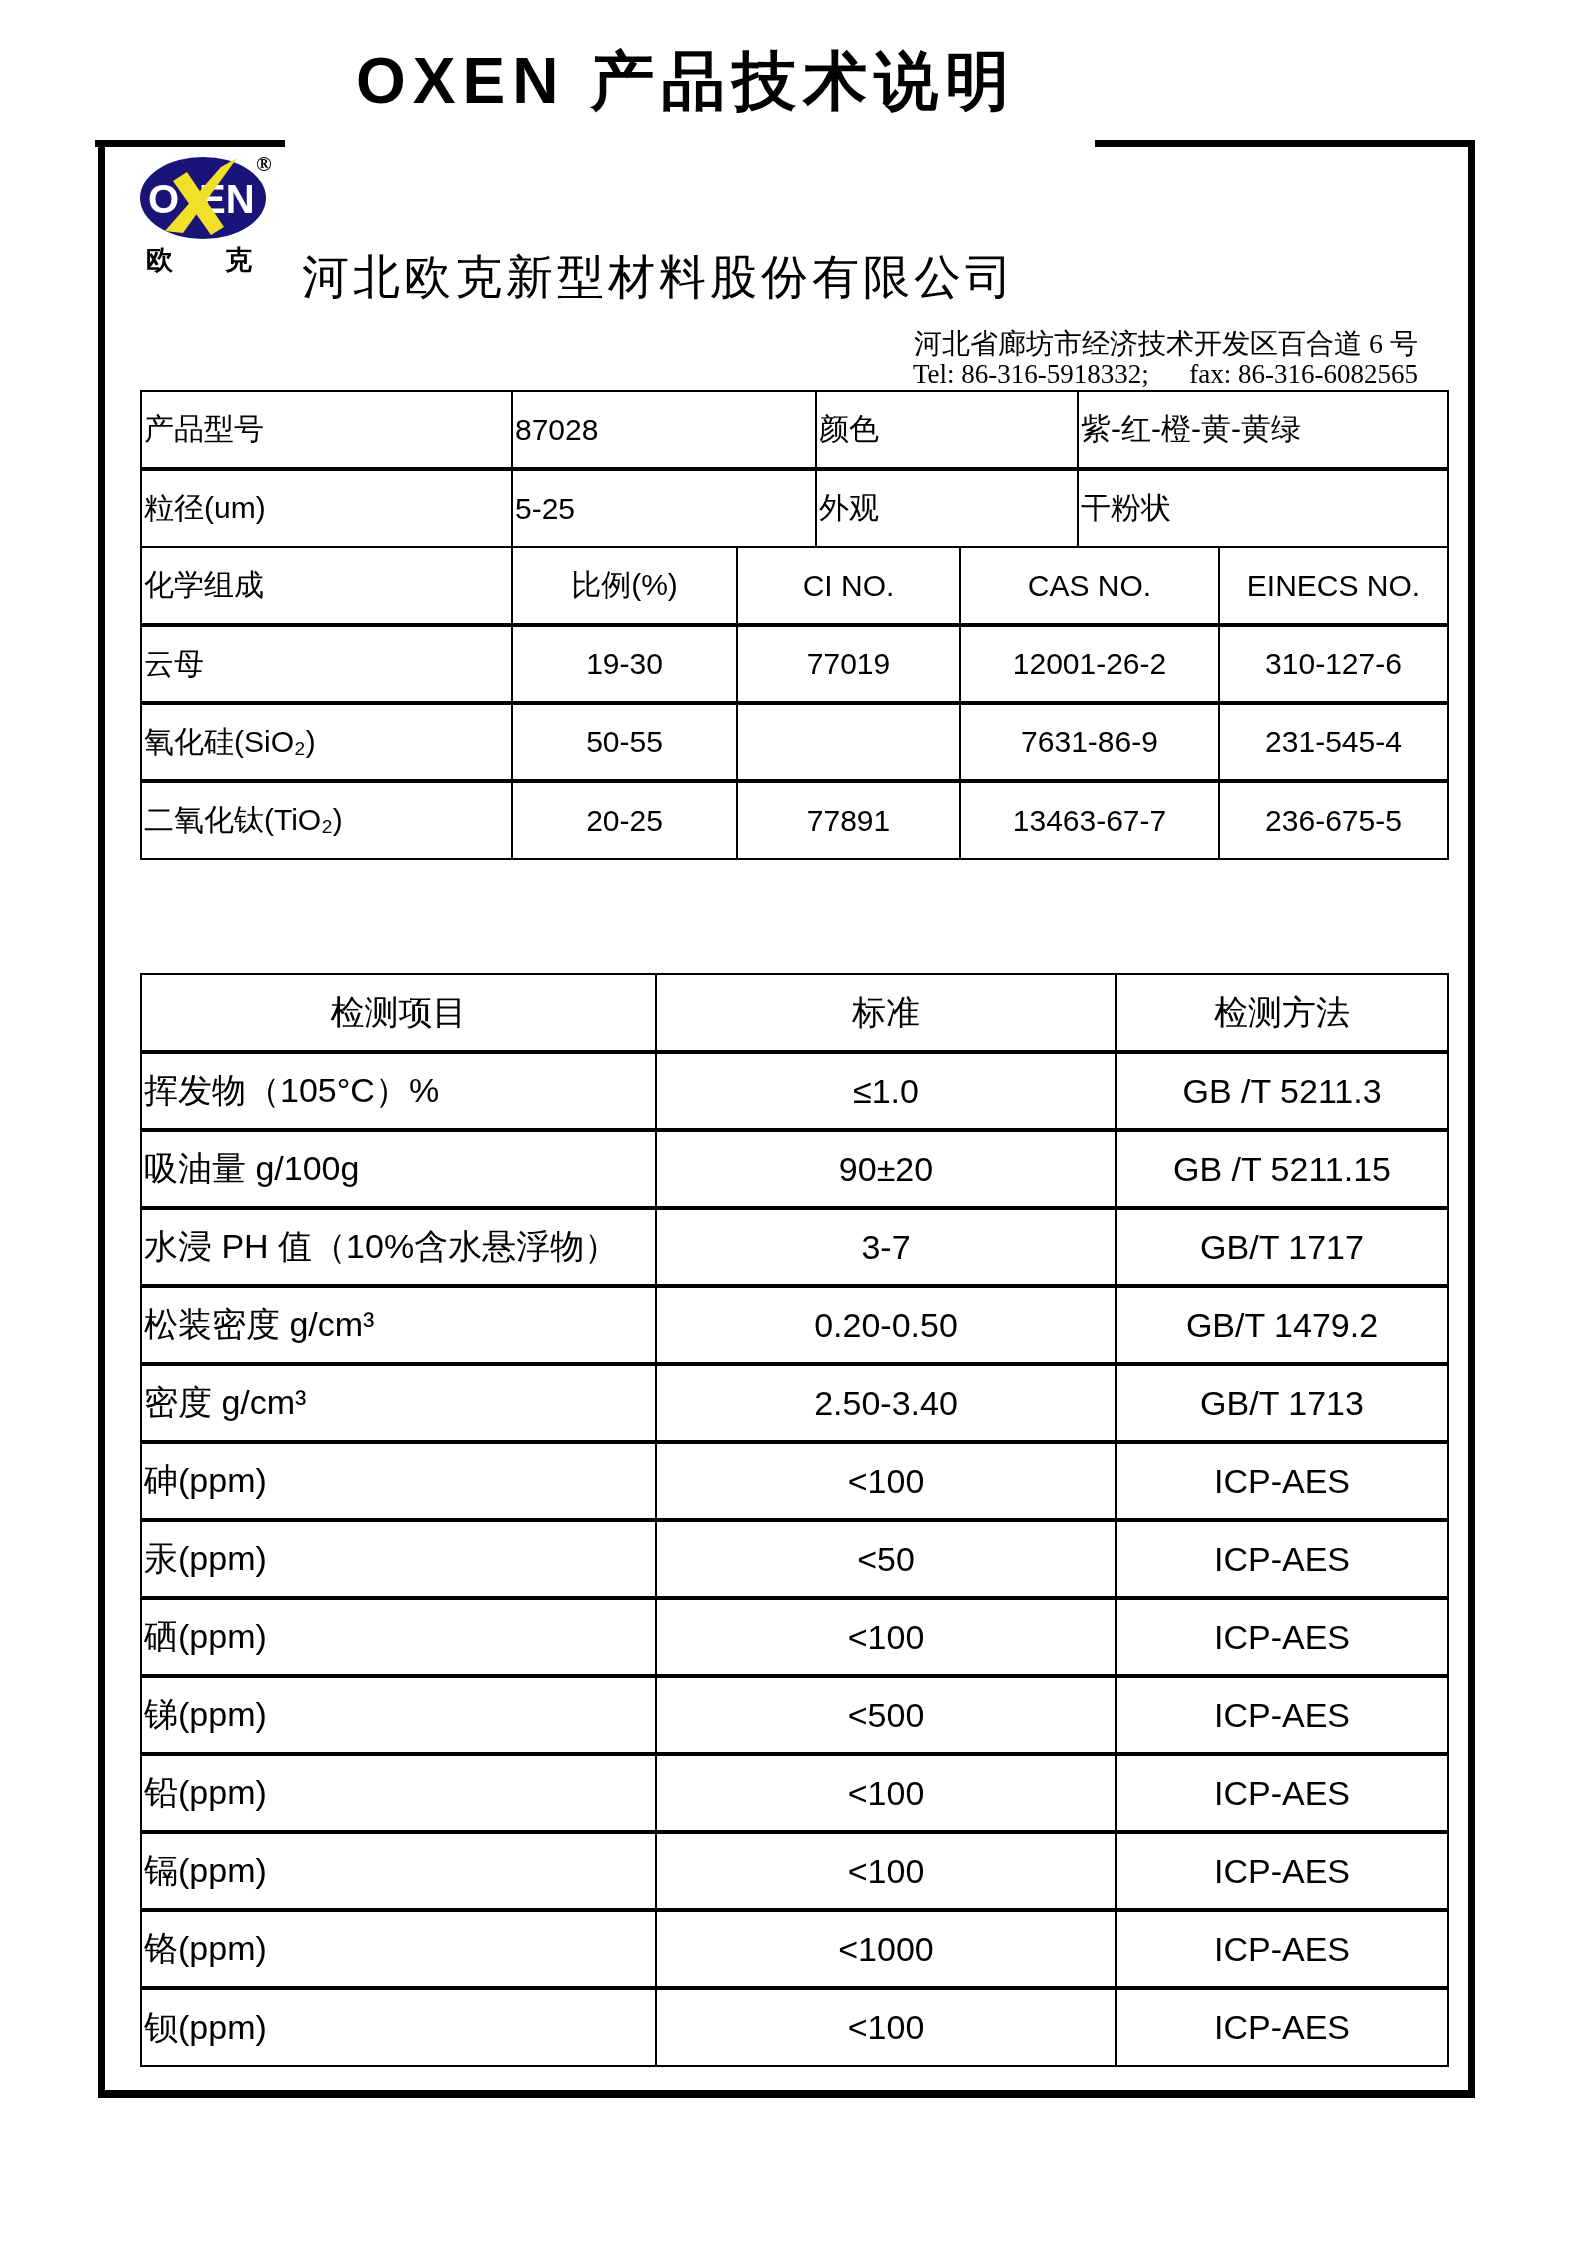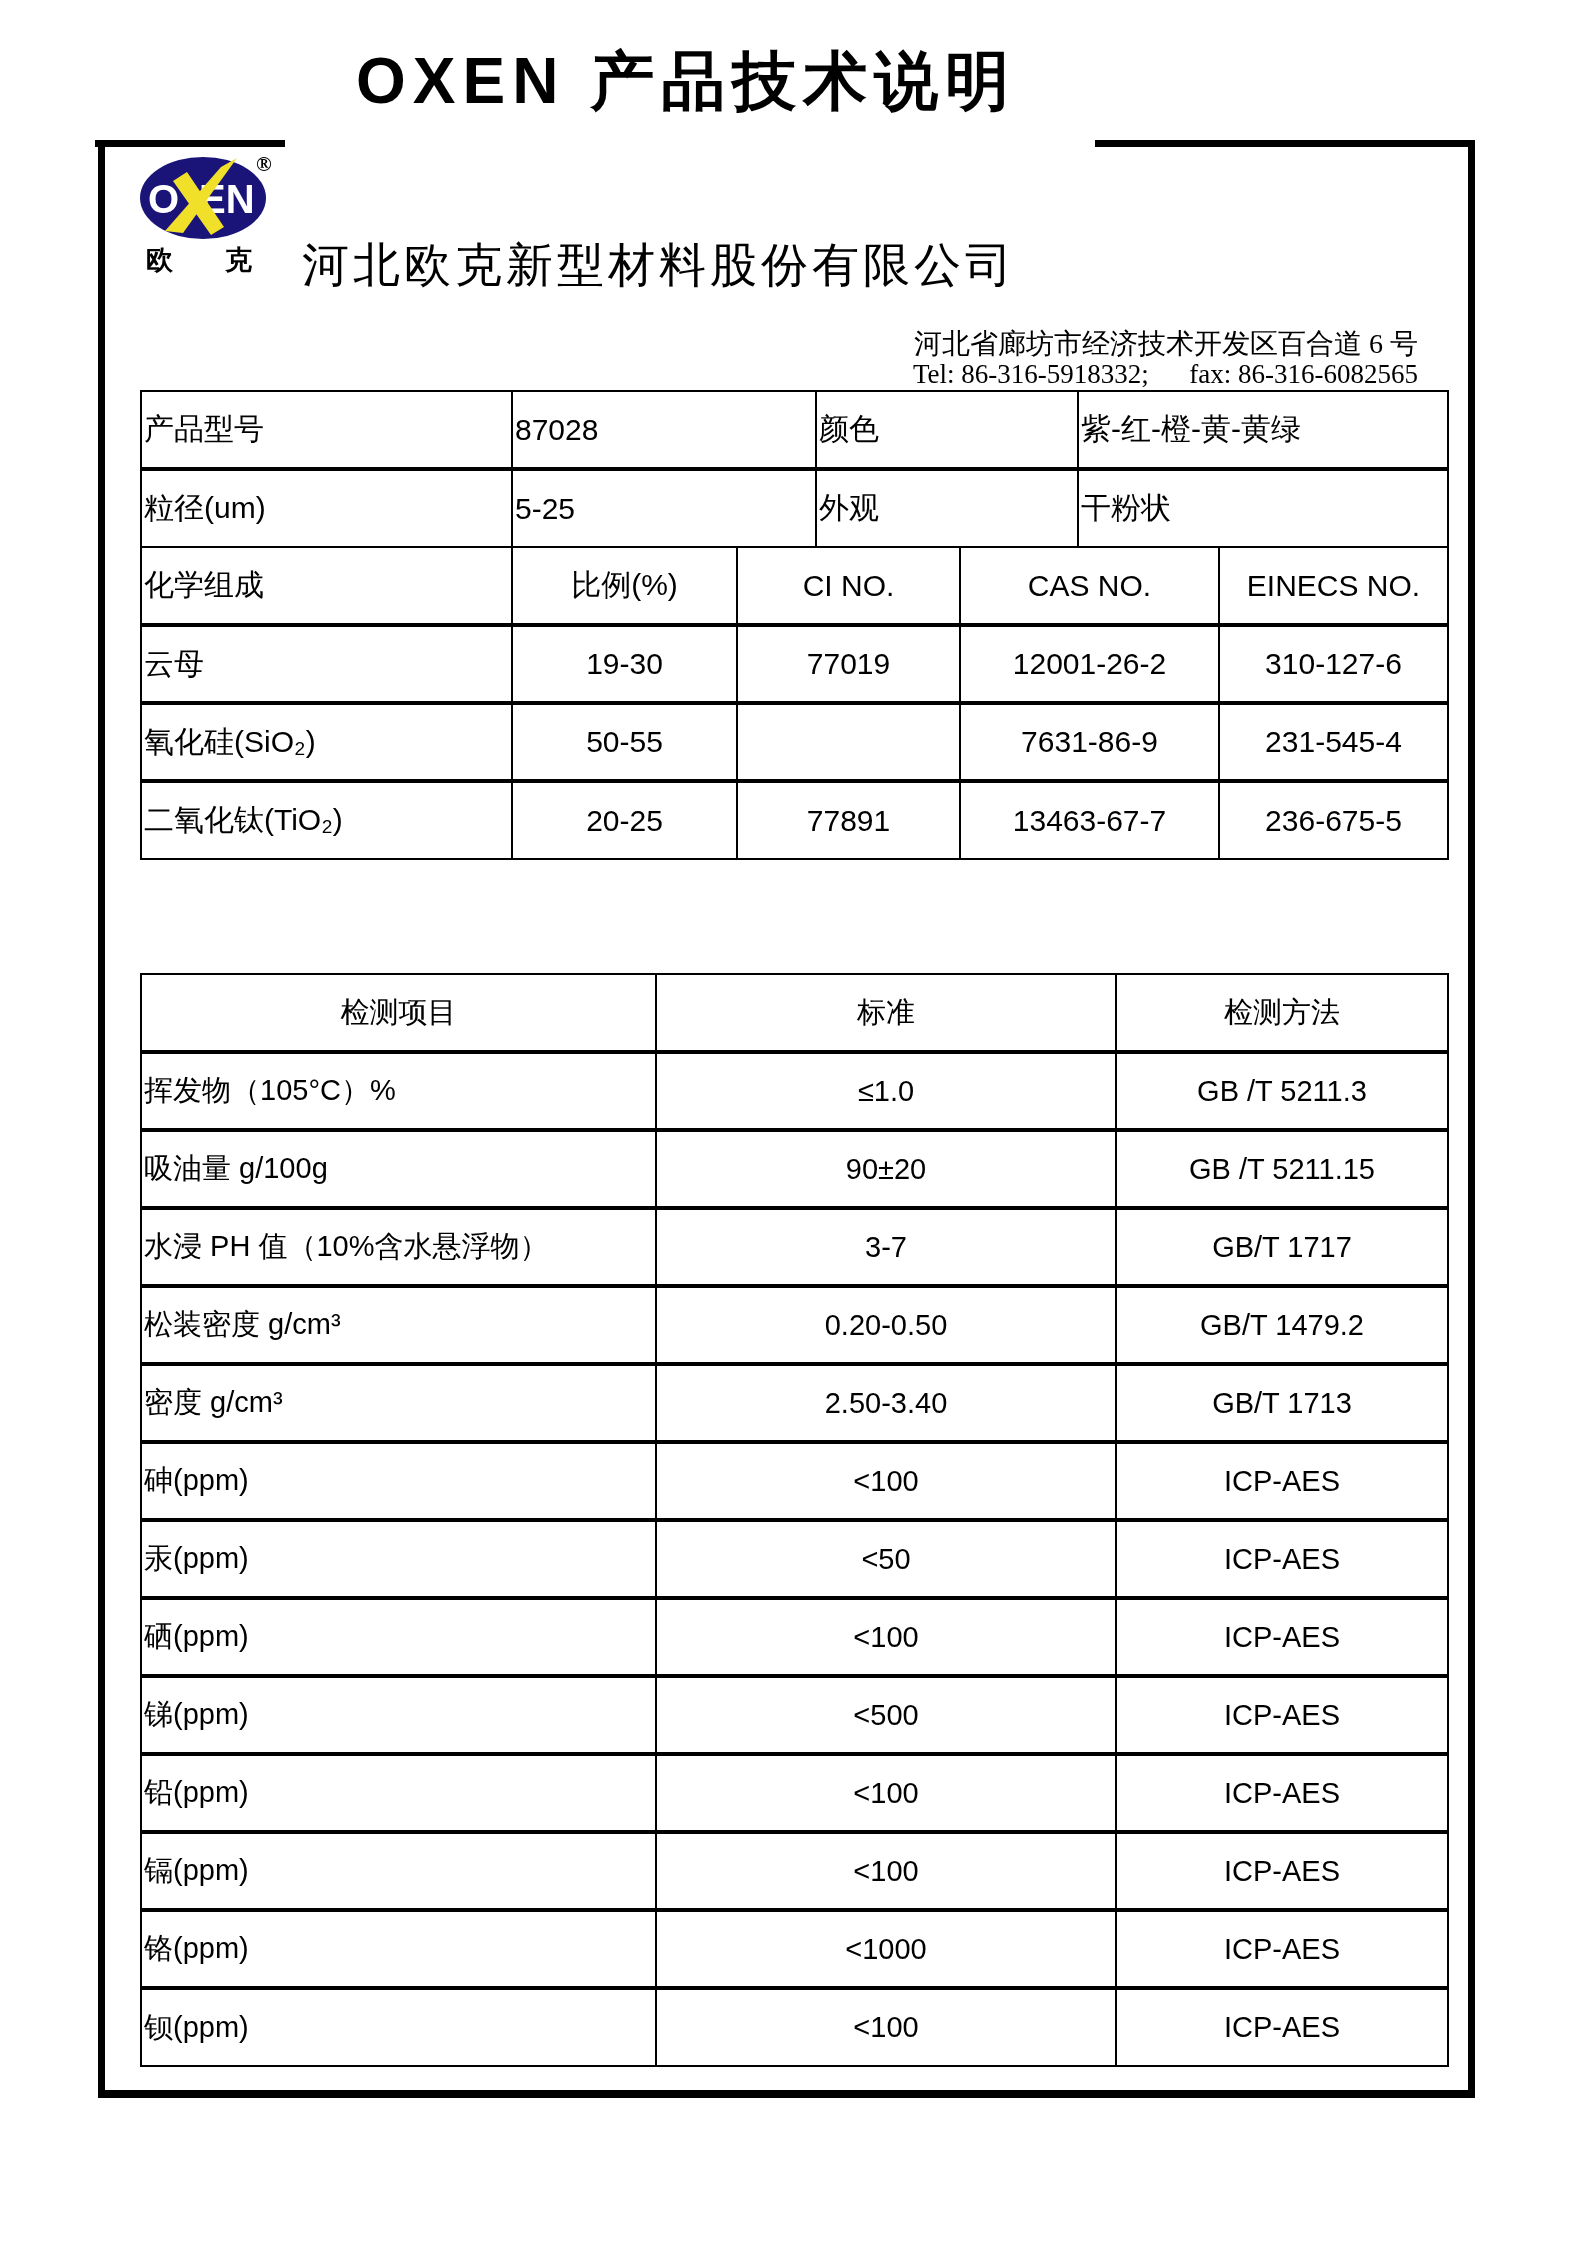--- a/index.html
+++ b/index.html
@@ -27,21 +27,21 @@
   .frame-bottom { left:98px;   top:2090px; width:1377px; height:8px;    background:#000; }
 
   
   .logo-svg { left:139px; top:157px; width:128px; height:82px; }
   .reg-mark { left:256px; top:152px; font-size:21px; font-weight:bold; font-family:"Liberation Serif","DejaVu Serif",serif; }
   .logo-cn  { left:146px; top:242px; width:106px; display:flex; justify-content:space-between;
               font-size:27px; font-weight:bold; }
 
   
   .company {
-    left:302px; top:234px;
+    left:302px; top:246px;
     font-family:Liberation Serif, serif;
     font-size:47px; letter-spacing:4px; white-space:nowrap;
   }
   .addr1, .addr2 {
     right:169px; text-align:right; white-space:pre;
     font-family:"Liberation Serif","DejaVu Serif",serif;
   }
   .addr1 { top:325px; font-size:28px; }
   .addr2 { top:359px; font-size:27px; }
 
@@ -49,21 +49,21 @@
   table { position:absolute; border-collapse:collapse; table-layout:fixed; background:#fff; }
   table, td { border:2px solid #000; }
   td {
     font-size:30px; vertical-align:middle; padding:0; overflow:hidden;
     white-space:nowrap;
   }
   tr { height:78px; }
   tr + tr td { border-top-width:4px; }
   td.l { text-align:left; padding-left:2px; }
   td.c { text-align:center; }
-  #t2 td { font-size:29px; }
+  #t2 td { font-size:34px; }
 
   #t1a { left:140px; top:390px; width:1307px; }
   #t1b { left:140px; top:546px; width:1307px; }
   #t2  { left:140px; top:973px; width:1307px; }
 </style>
 </head>
 <body>
 
 <div class="abs page-title">OXEN 产品技术说明</div>
 <div class="abs rule rule-left"></div>

